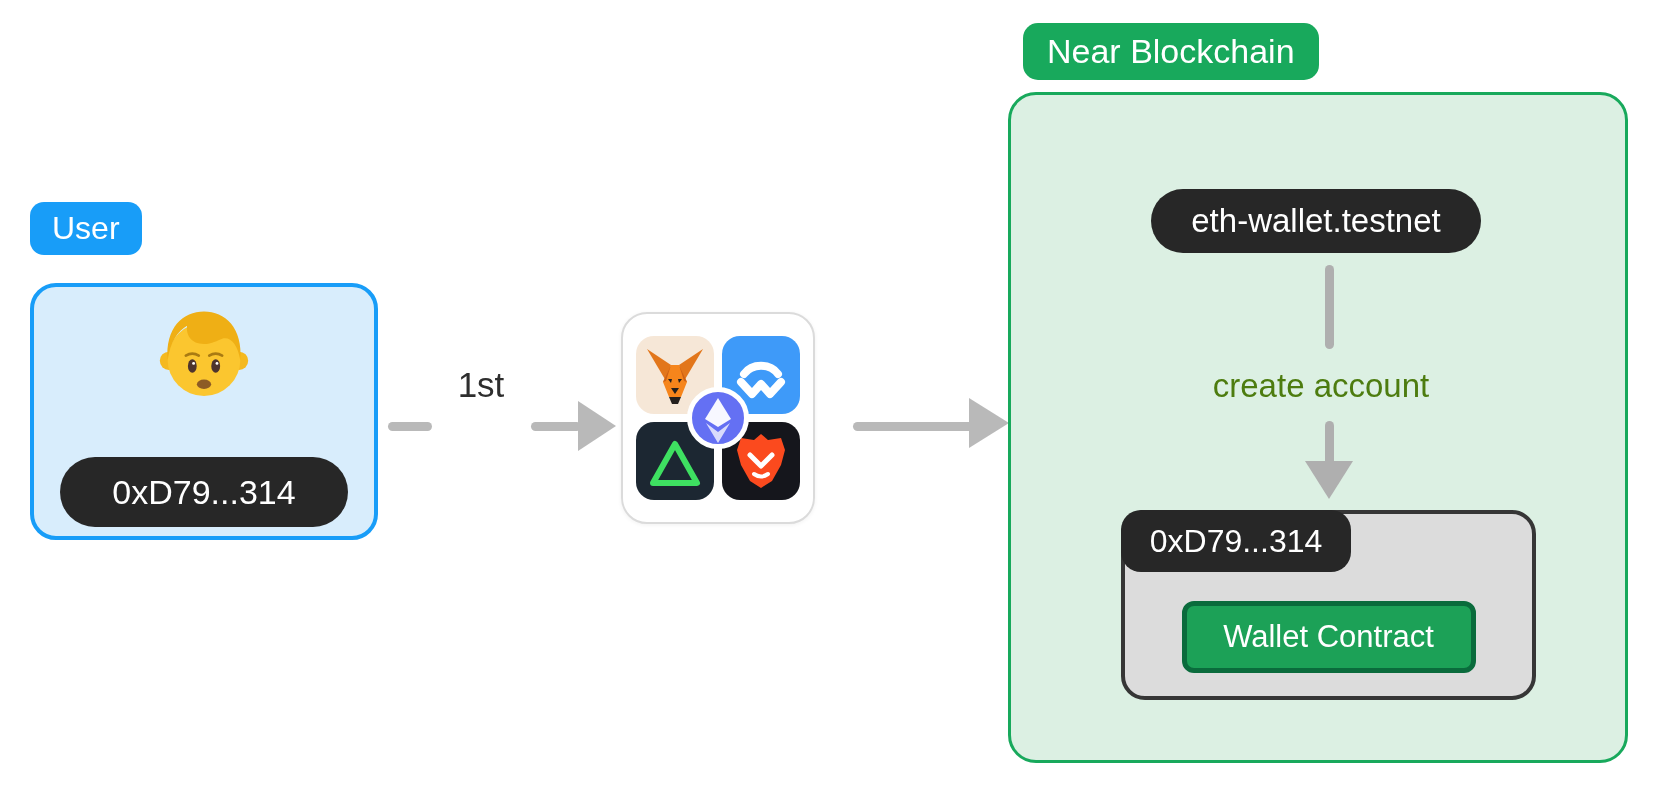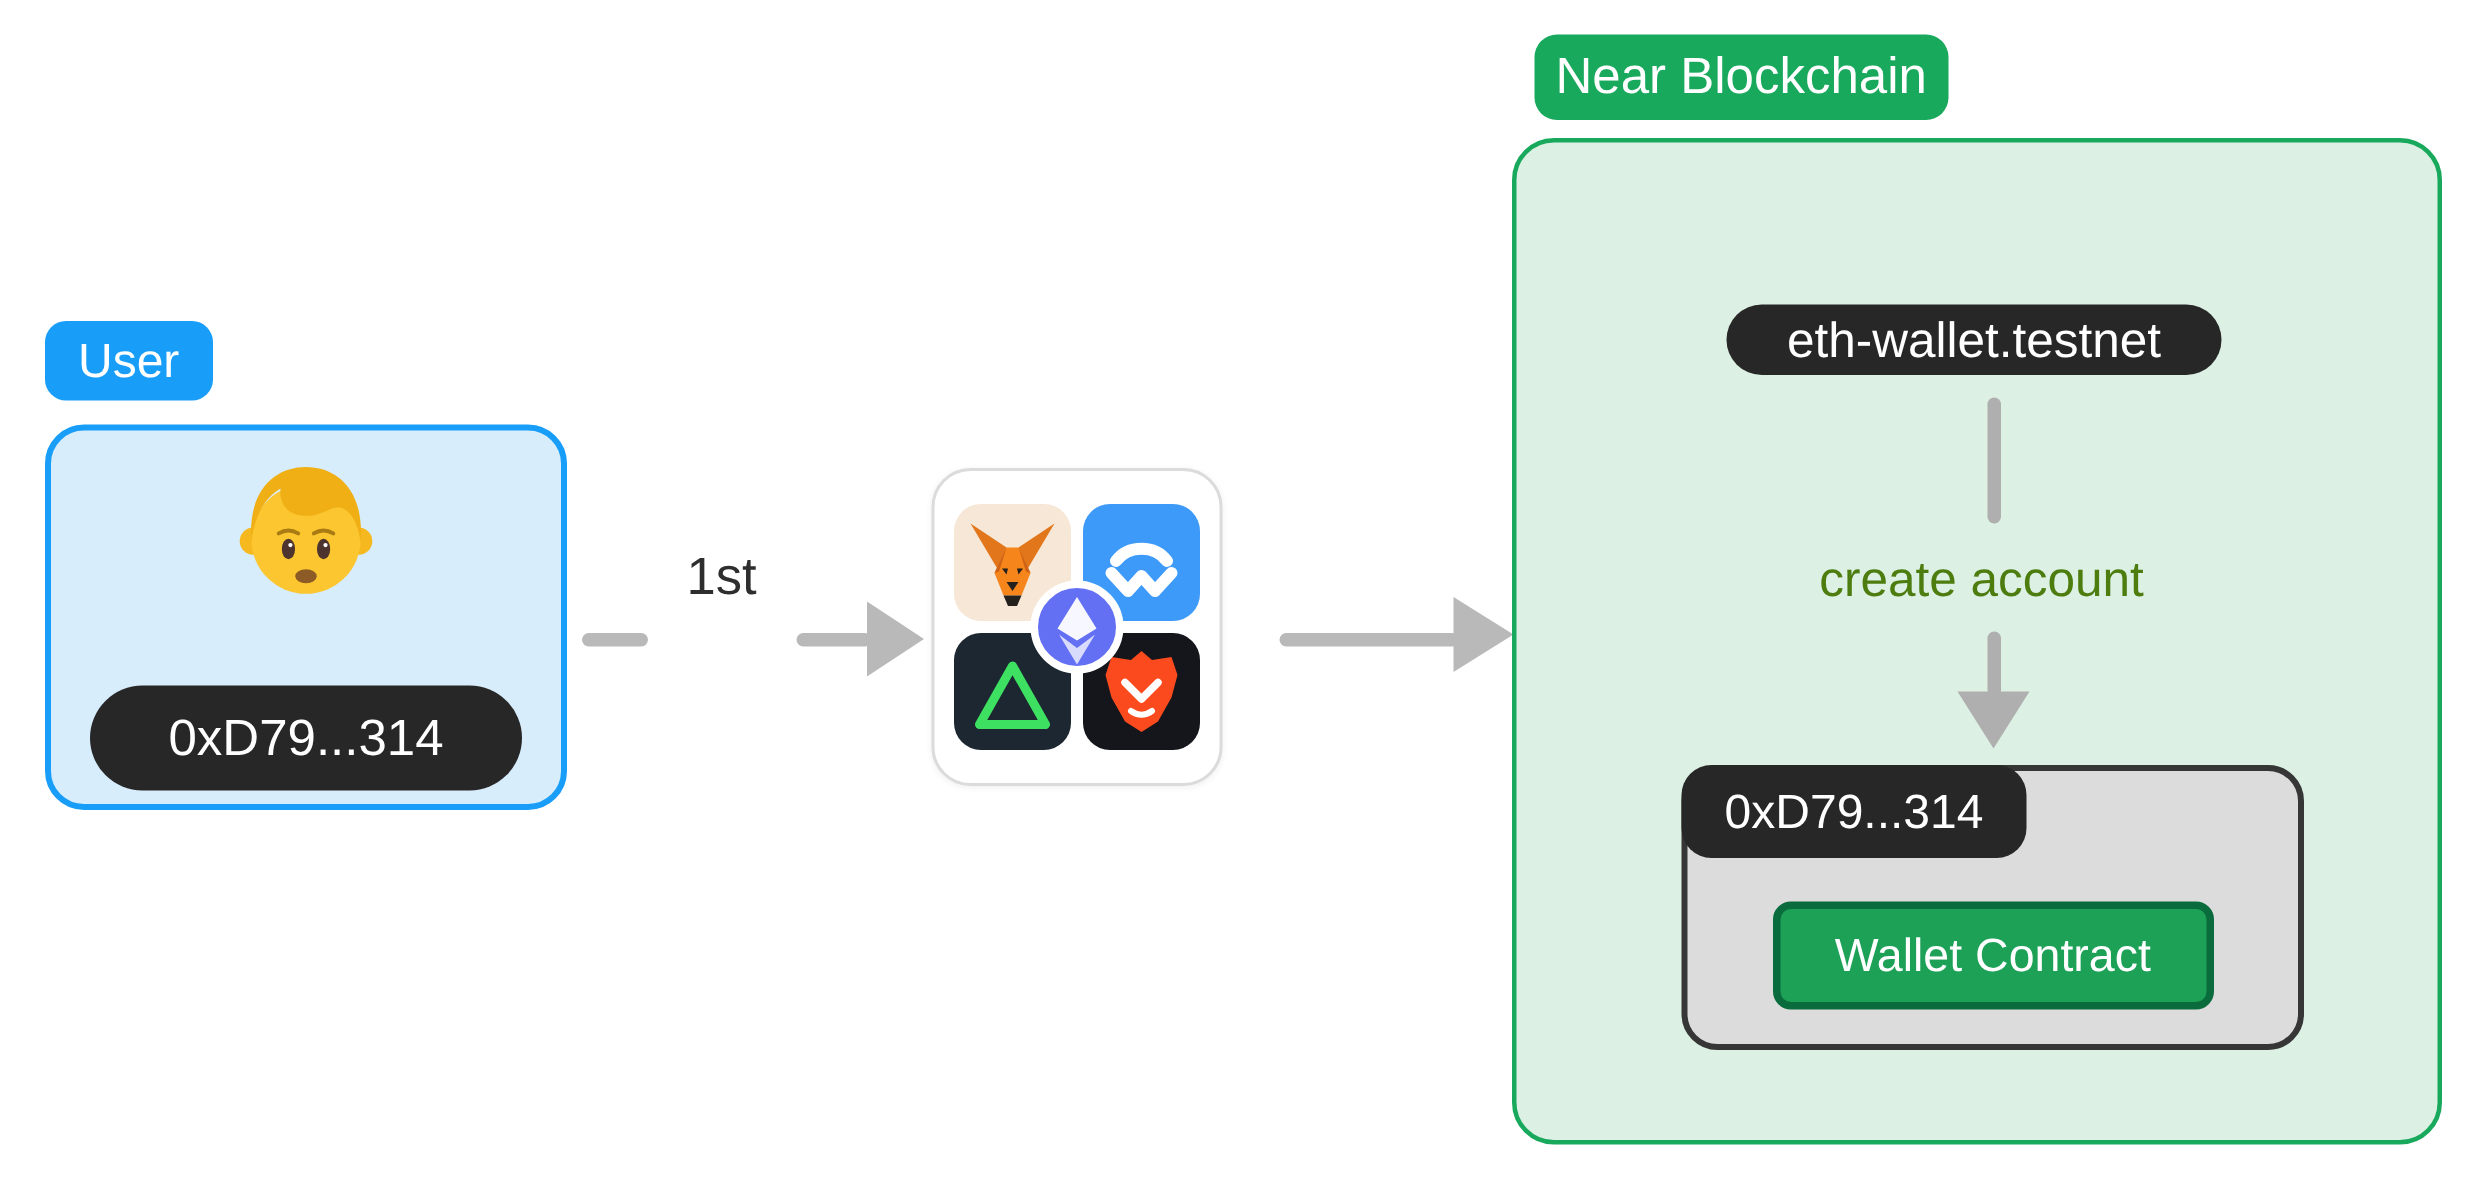--- a/index.html
+++ b/index.html
@@ -7,21 +7,21 @@
     --c-green:#18A95C; --c-green_light:#DCF0E3;
     --c-green_button:#1CA157; --c-green_button_border:#0A6B3C;
     --c-dark_pill:#272727; --c-gray_box:#DCDCDC; --c-gray_box_border:#363636;
     --c-arrow:#B9B9B9; --c-text_dark:#2E2E2E; --c-card_border:#DBDBDB; --c-white:#FFFFFF;
   }
   *{box-sizing:border-box;margin:0;padding:0;}
   body{background:#fff;font-family:"Liberation Sans", sans-serif;}
   .stage{position:relative;width:1654px;height:798px;background:#fff;overflow:hidden;}
 
   
-  .user-badge{position:absolute;left:30px;top:214px;background:var(--c-blue);
+  .user-badge{position:absolute;left:30px;top:202px;background:var(--c-blue);
     color:var(--c-white);font-size:32px;line-height:41px;padding:6px 22px;border-radius:14px;}
   .user-box{position:absolute;left:30px;top:283px;width:348px;height:257px;
     background:var(--c-blue_light);border:4px solid var(--c-blue);border-radius:26px;}
   .person-wrap{position:absolute;left:50%;top:14px;transform:translateX(-50%);}
   .user-pill{position:absolute;left:26px;top:170px;width:288px;height:70px;border-radius:35px;
     background:var(--c-dark_pill);color:var(--c-white);font-size:34px;
     display:flex;align-items:center;justify-content:center;}
 
   
   .h-dash{position:absolute;background:var(--c-arrow);border-radius:5px;height:9px;}
@@ -38,24 +38,24 @@
   
   .wallet-card{position:absolute;left:621px;top:312px;width:194px;height:212px;background:#fff;
     border:2px solid var(--c-card_border);border-radius:26px;box-shadow:0 1px 4px rgba(0,0,0,.06);
     display:grid;grid-template-columns:80px 80px;grid-template-rows:80px 80px;gap:6px;
     justify-content:center;align-content:center;}
   .wicon{width:80px;height:80px;display:block;}
   .eth-badge{position:absolute;left:50%;top:50%;transform:translate(-50%,-50%);width:64px;height:64px;}
 
   
   .near-badge{position:absolute;left:1023px;top:23px;background:var(--c-green);
-    color:var(--c-white);font-size:34px;line-height:43px;padding:7px 14px;border-radius:15px;}
+    color:var(--c-white);font-size:34px;line-height:43px;padding:7px 24px;border-radius:15px;}
   .near-panel{position:absolute;left:1008px;top:92px;width:620px;height:671px;
     background:var(--c-green_light);border:3px solid var(--c-green);border-radius:28px;}
-  .account-pill{position:absolute;left:140px;top:108px;width:330px;height:47px;border-radius:32px;
+  .account-pill{position:absolute;left:140px;top:94px;width:330px;height:64px;border-radius:32px;
     background:var(--c-dark_pill);color:var(--c-white);font-size:33px;
     display:flex;align-items:center;justify-content:center;}
   .v-line{position:absolute;background:#AFAFAF;border-radius:5px;width:9px;}
   .vline1{left:314px;top:170px;height:84px;}
   .create-label{position:absolute;left:0;top:272px;width:620px;text-align:center;
     color:#4d7c0f;font-size:33px;}
   .varrow-line{left:314px;top:326px;height:44px;}
   .varrow-head{position:absolute;left:294px;top:366px;width:0;height:0;
     border-top:38px solid #AFAFAF;border-left:24px solid transparent;border-right:24px solid transparent;}
   .contract-box{position:absolute;left:110px;top:415px;width:415px;height:190px;border-radius:24px;

